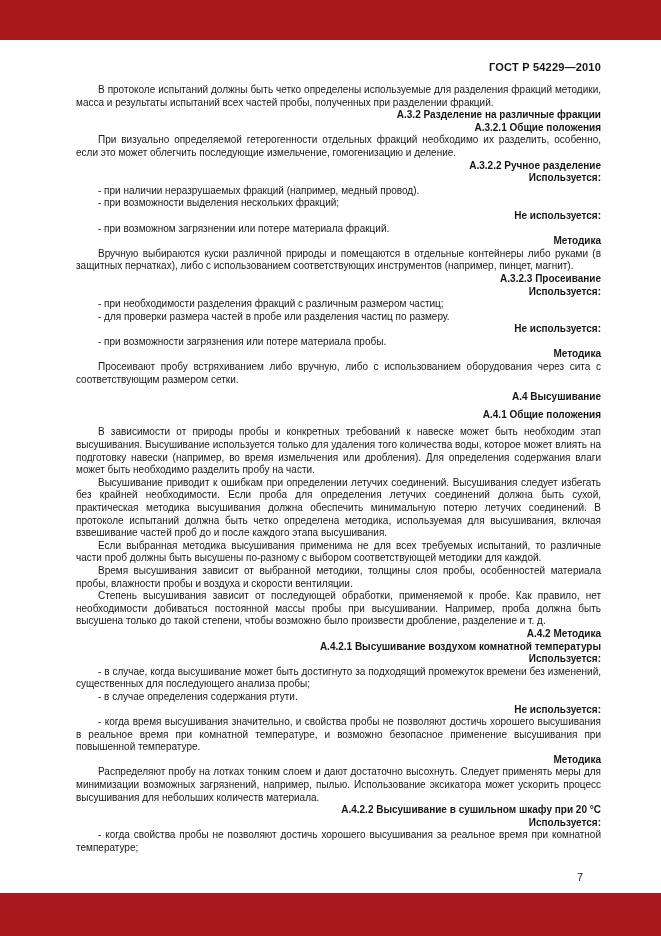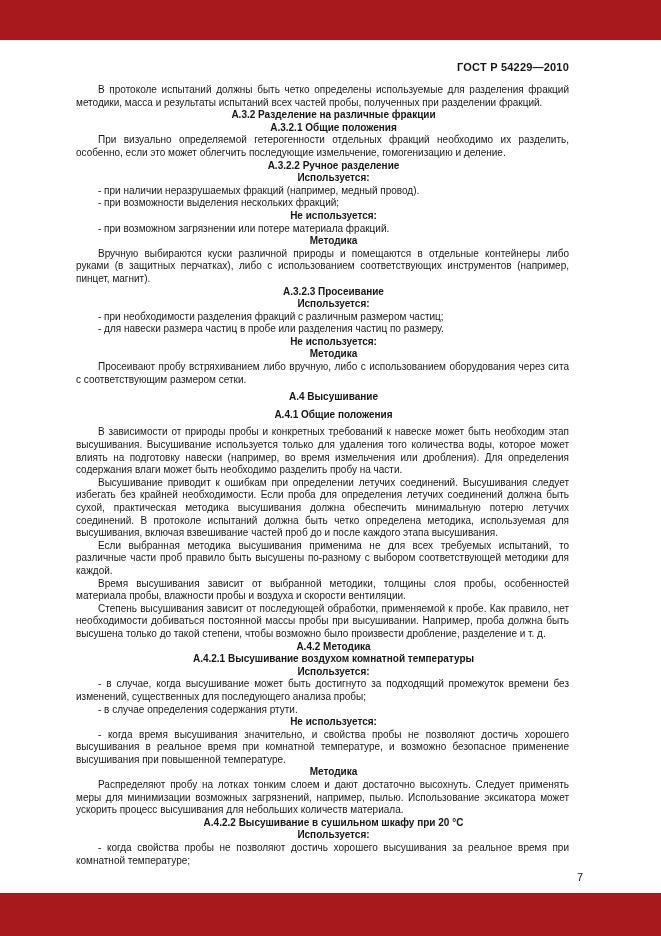--- a/index.html
+++ b/index.html
@@ -22,42 +22,42 @@
     width: 100%;
     background: var(--bar-color, #a8191e);
   }
   .bar.top { top: 0; height: 40px; }
   .bar.bottom { bottom: 0; height: 43px; }
 
   .content {
     position: absolute;
     top: 40px;
     left: 76px;
-    right: 92px;
+    right: 60px;
   }
   .doc-header {
     margin-top: 21px;
     margin-bottom: 11px;
     text-align: right;
     font-weight: bold;
     font-size: 11px;
     letter-spacing: 0.2px;
   }
   .doc-body .para {
     margin: 0;
     font-size: 10px;
     line-height: 12.6px;
     text-align: justify;
     text-indent: 22px;
   }
   .para.heading,
   .para.section,
   .para.label {
     font-weight: bold;
-    text-align: center;
+    text-align: right;
   }
   .para.section {
     margin: 5px 0;
   }
   .page-number {
     position: absolute;
     top: 871px;
     right: 78px;
     font-size: 11px;
     color: #161616;
@@ -82,29 +82,30 @@
         <p class="para label">Используется:</p>
         <p class="para list">- при наличии неразрушаемых фракций (например, медный провод).</p>
         <p class="para list">- при возможности выделения нескольких фракций;</p>
         <p class="para label">Не используется:</p>
         <p class="para list">- при возможном загрязнении или потере материала фракций.</p>
         <p class="para label">Методика</p>
         <p class="para body">Вручную выбираются куски различной природы и помещаются в отдельные контейнеры либо руками (в защитных перчатках), либо с использованием соответствующих инструментов (например, пинцет, магнит).</p>
         <p class="para heading">А.3.2.3 Просеивание</p>
         <p class="para label">Используется:</p>
         <p class="para list">- при необходимости разделения фракций с различным размером частиц;</p>
-        <p class="para list">- для навески размера частиц в пробе или разделения частиц по размеру.</p>
+        <p class="para list">- для проверки размера частей в пробе или разделения частиц по размеру.</p>
         <p class="para label">Не используется:</p>
+        <p class="para list">- при возможности загрязнения или потере материала пробы.</p>
         <p class="para label">Методика</p>
         <p class="para body">Просеивают пробу встряхиванием либо вручную, либо с использованием оборудования через сита с соответствующим размером сетки.</p>
         <p class="para section">А.4 Высушивание</p>
         <p class="para section">А.4.1 Общие положения</p>
         <p class="para body">В зависимости от природы пробы и конкретных требований к навеске может быть необходим этап высушивания. Высушивание используется только для удаления того количества воды, которое может влиять на подготовку навески (например, во время измельчения или дробления). Для определения содержания влаги может быть необходимо разделить пробу на части.</p>
         <p class="para body">Высушивание приводит к ошибкам при определении летучих соединений. Высушивания следует избегать без крайней необходимости. Если проба для определения летучих соединений должна быть сухой, практическая методика высушивания должна обеспечить минимальную потерю летучих соединений. В протоколе испытаний должна быть четко определена методика, используемая для высушивания, включая взвешивание частей проб до и после каждого этапа высушивания.</p>
-        <p class="para body">Если выбранная методика высушивания применима не для всех требуемых испытаний, то различные части проб правило быть высушены по-разному с выбором соответствующей методики для каждой.</p>
+        <p class="para body">Если выбранная методика высушивания применима не для всех требуемых испытаний, то различные части проб должны быть высушены по-разному с выбором соответствующей методики для каждой.</p>
         <p class="para body">Время высушивания зависит от выбранной методики, толщины слоя пробы, особенностей материала пробы, влажности пробы и воздуха и скорости вентиляции.</p>
         <p class="para body">Степень высушивания зависит от последующей обработки, применяемой к пробе. Как правило, нет необходимости добиваться постоянной массы пробы при высушивании. Например, проба должна быть высушена только до такой степени, чтобы возможно было произвести дробление, разделение и т. д.</p>
         <p class="para heading">А.4.2 Методика</p>
         <p class="para heading">А.4.2.1 Высушивание воздухом комнатной температуры</p>
         <p class="para label">Используется:</p>
         <p class="para list">- в случае, когда высушивание может быть достигнуто за подходящий промежуток времени без изменений, существенных для последующего анализа пробы;</p>
         <p class="para list">- в случае определения содержания ртути.</p>
         <p class="para label">Не используется:</p>
         <p class="para list">- когда время высушивания значительно, и свойства пробы не позволяют достичь хорошего высушивания в реальное время при комнатной температуре, и возможно безопасное применение высушивания при повышенной температуре.</p>
         <p class="para label">Методика</p>

